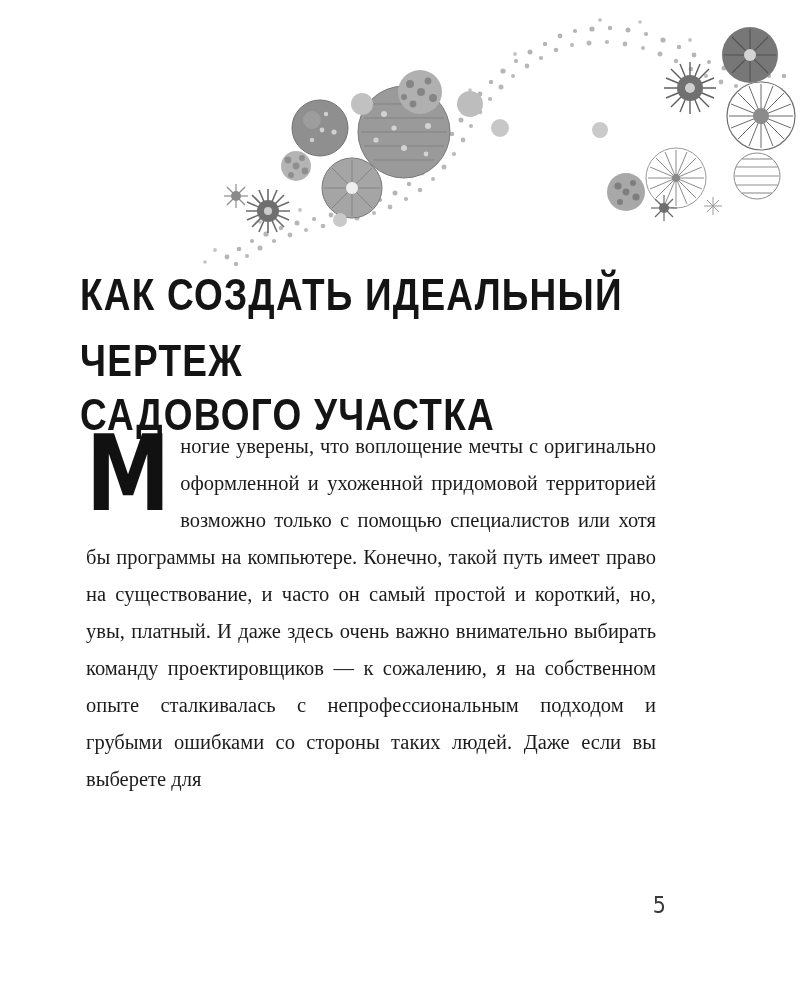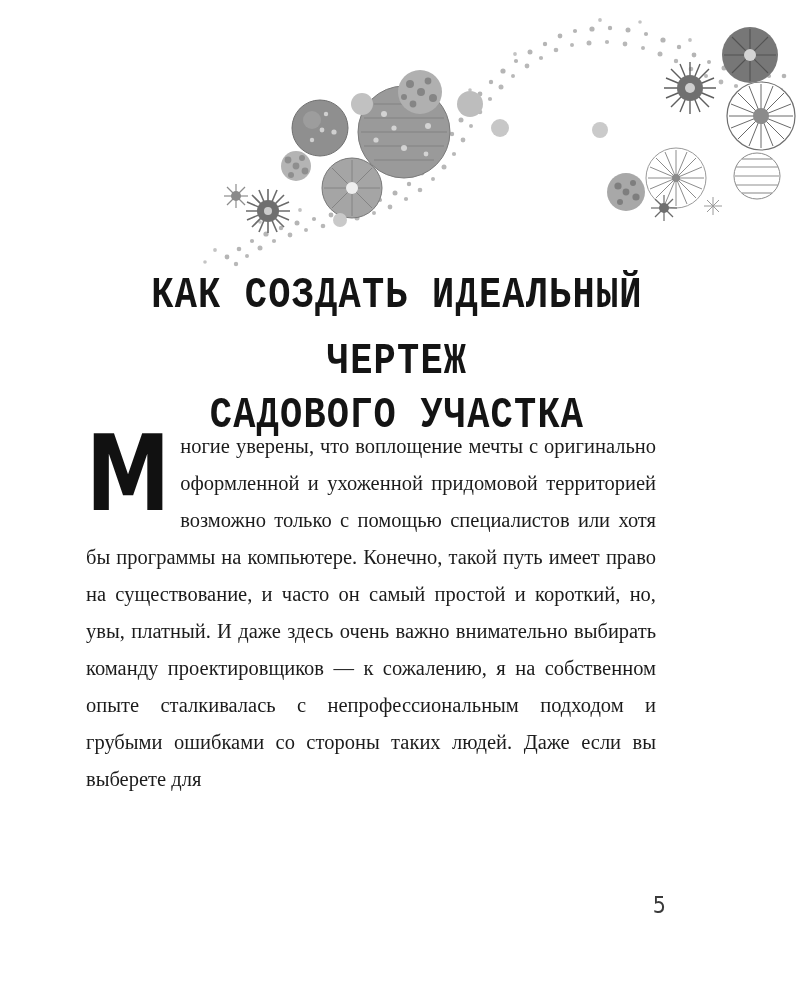--- a/index.html
+++ b/index.html
@@ -31,22 +31,22 @@
     height: 270px;
   }
   .ornament svg { display: block; }
 
   
   .title-block {
     position: absolute;
     left: 80px;
     top: 286px;
     width: 640px;
-    text-align: center;
-    font-family: Liberation Mono, monospace;
+    text-align: left;
+    font-family: Liberation Sans, sans-serif;
   }
   .title-line {
     display: block;
     font-size: 37px;
     line-height: 54px;
     letter-spacing: 1.2px;
     font-weight: 700;
     text-transform: uppercase;
     color: #141414;
     transform: scaleY(1.22);

